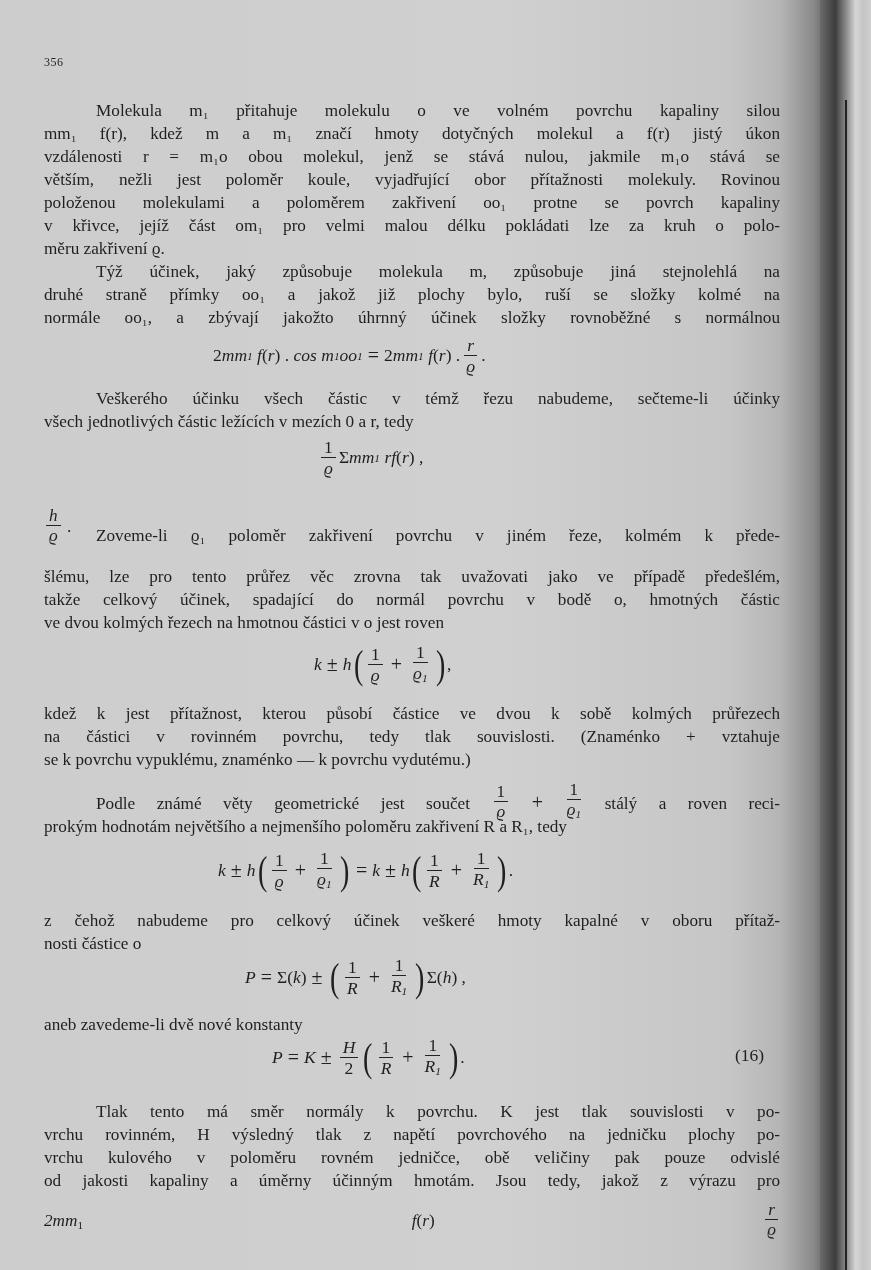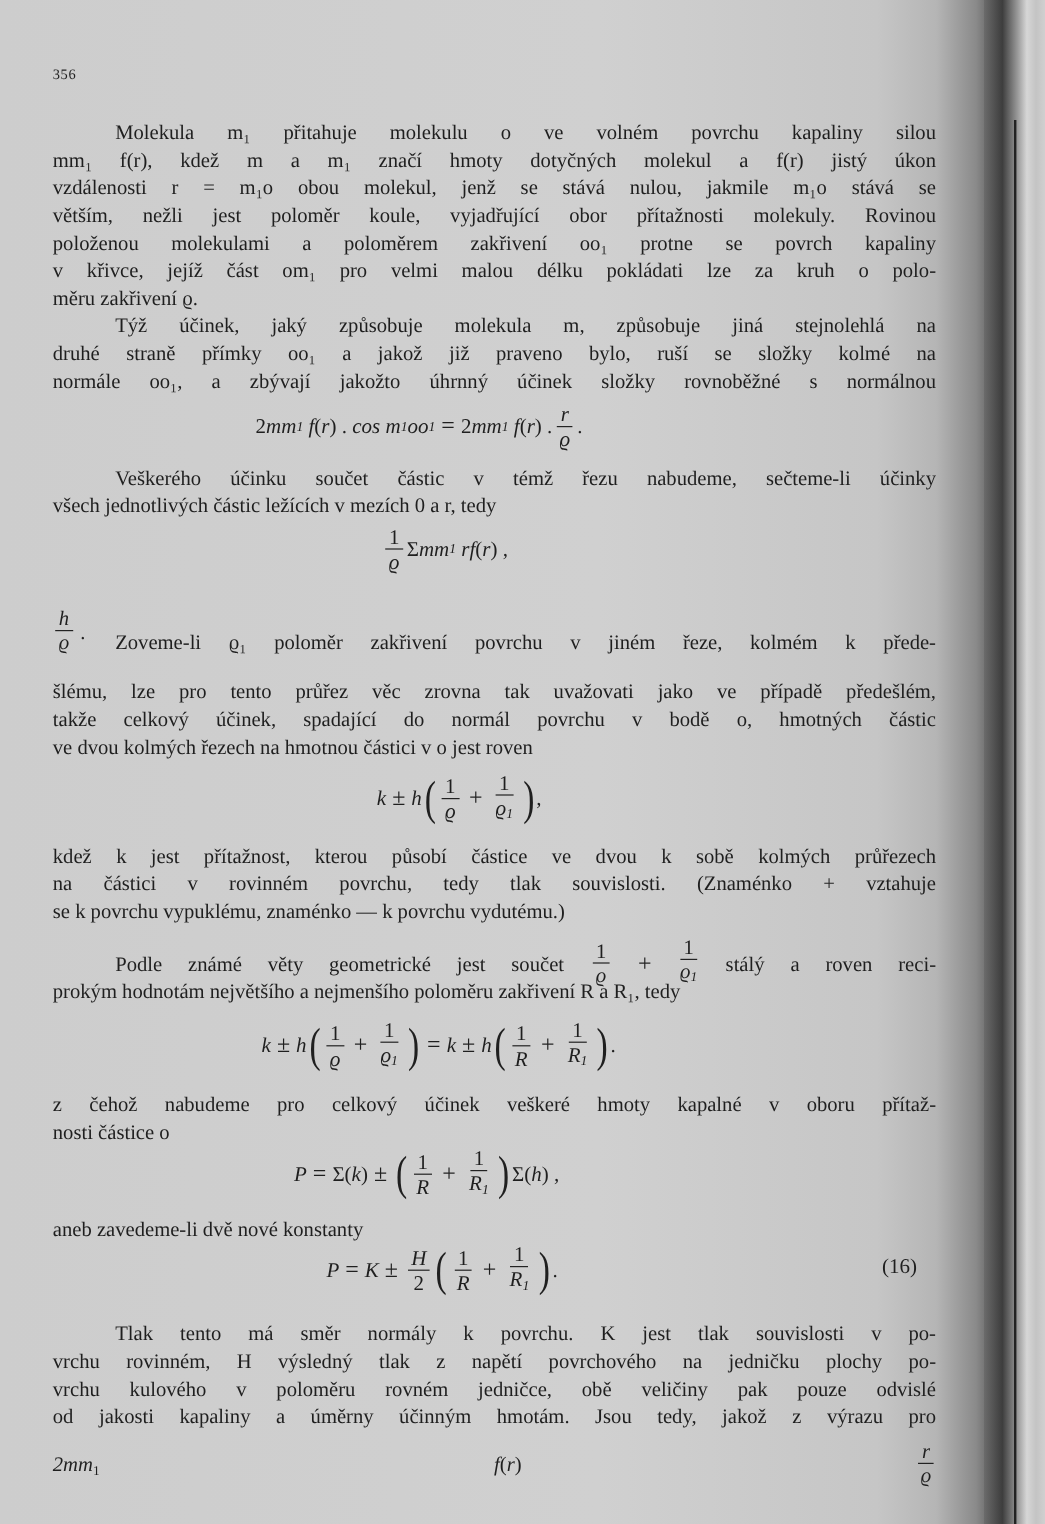--- a/index.html
+++ b/index.html
@@ -61,37 +61,37 @@
   <div class="line" style="top:123px">mm₁ f(r), kdež m a m₁ značí hmoty dotyčných molekul a f(r) jistý úkon</div>
   <div class="line" style="top:146px">vzdálenosti r = m₁o obou molekul, jenž se stává nulou, jakmile m₁o stává se</div>
   <div class="line" style="top:169px">větším, nežli jest poloměr koule, vyjadřující obor přítažnosti molekuly. Rovinou</div>
   <div class="line" style="top:192px">položenou molekulami a poloměrem zakřivení oo₁ protne se povrch kapaliny</div>
   <div class="line" style="top:215px">v křivce, jejíž část om₁ pro velmi malou délku pokládati lze za kruh o polo-</div>
   <div class="line last" style="top:238px">měru zakřivení ϱ.</div>
 </div>
 
 <div>
   <div class="line indent" style="top:261px">Týž účinek, jaký způsobuje molekula m, způsobuje jiná stejnolehlá na</div>
-  <div class="line" style="top:284px">druhé straně přímky oo₁ a jakož již praveno bylo, ruší se složky kolmé na</div>
+  <div class="line" style="top:284px">druhé straně přímky oo₁ a jakož již plochy bylo, ruší se složky kolmé na</div>
   <div class="line" style="top:307px">normále oo₁, a zbývají jakožto úhrnný účinek složky rovnoběžné s normálnou</div>
 </div>
 
 <div class="eq" style="left:213px; top:335px;">
   <span class="up">2</span>mm<sub>1</sub>&nbsp;f<span class="up">(</span>r<span class="up">) . </span>&nbsp;cos&nbsp;m<sub>1</sub>oo<sub>1</sub>
   <span class="op">=</span>
   <span class="up">2</span>mm<sub>1</sub>&nbsp;f<span class="up">(</span>r<span class="up">) .</span>
   <span class="frac">
       <span class="num it">r</span>
       <span class="den">ϱ</span>
     </span>
   <span class="up">.</span>
 </div>
 
 <div>
-  <div class="line indent" style="top:388px">Veškerého účinku součet částic v témž řezu nabudeme, sečteme-li účinky</div>
+  <div class="line indent" style="top:388px">Veškerého účinku všech částic v témž řezu nabudeme, sečteme-li účinky</div>
   <div class="line last" style="top:411px">všech jednotlivých částic ležících v mezích 0 a r, tedy</div>
 </div>
 
 <div class="eq" style="left:318px; top:437px;">
   <span class="frac">
       <span class="num">1</span>
       <span class="den">ϱ</span>
     </span>
   <span class="up">Σ</span>mm<sub>1</sub>&nbsp;rf<span class="up">(</span>r<span class="up">) ,</span>
 </div>

